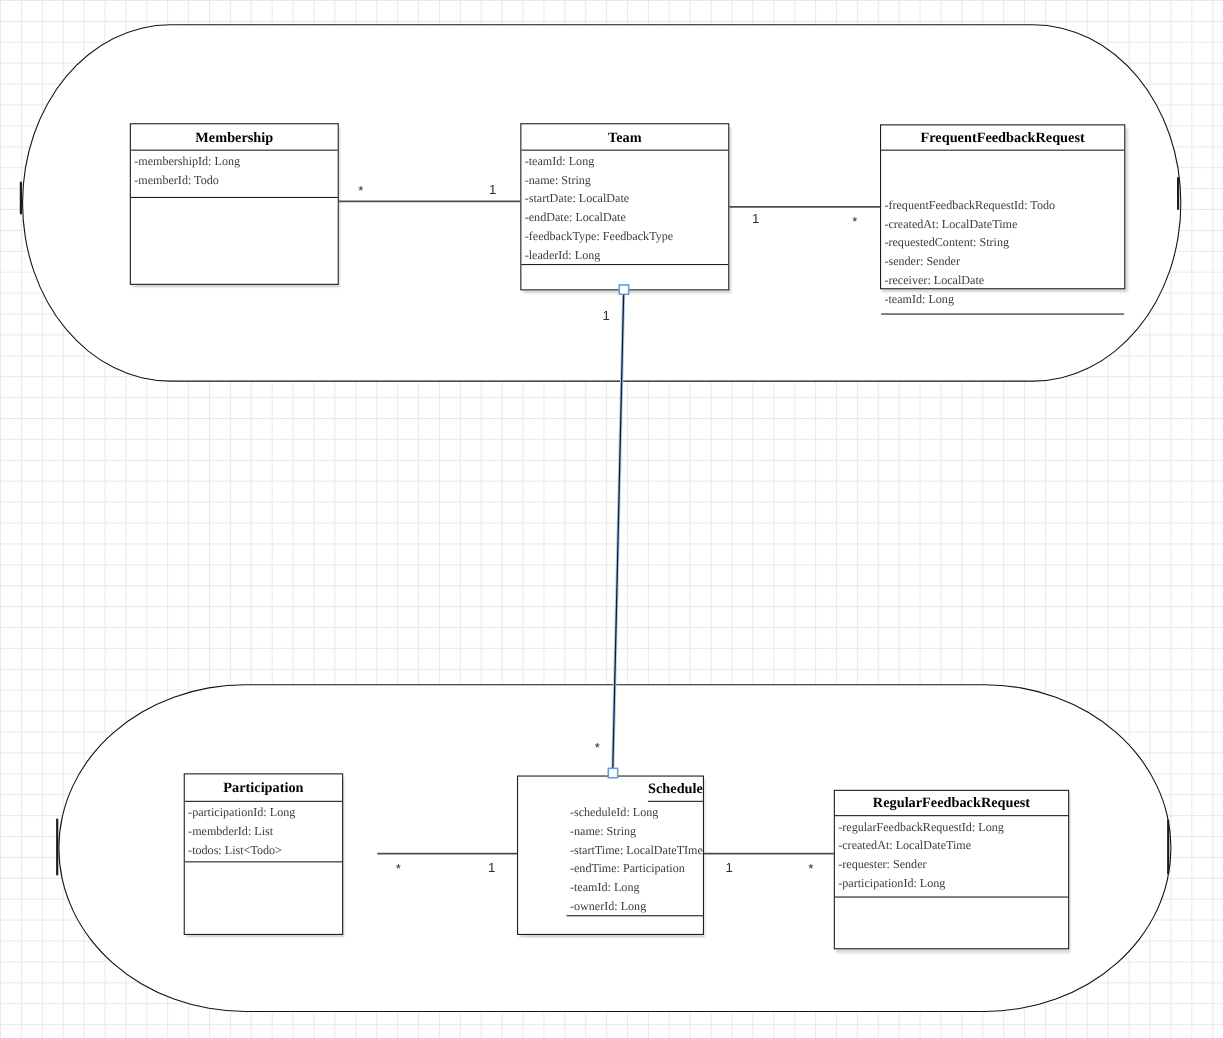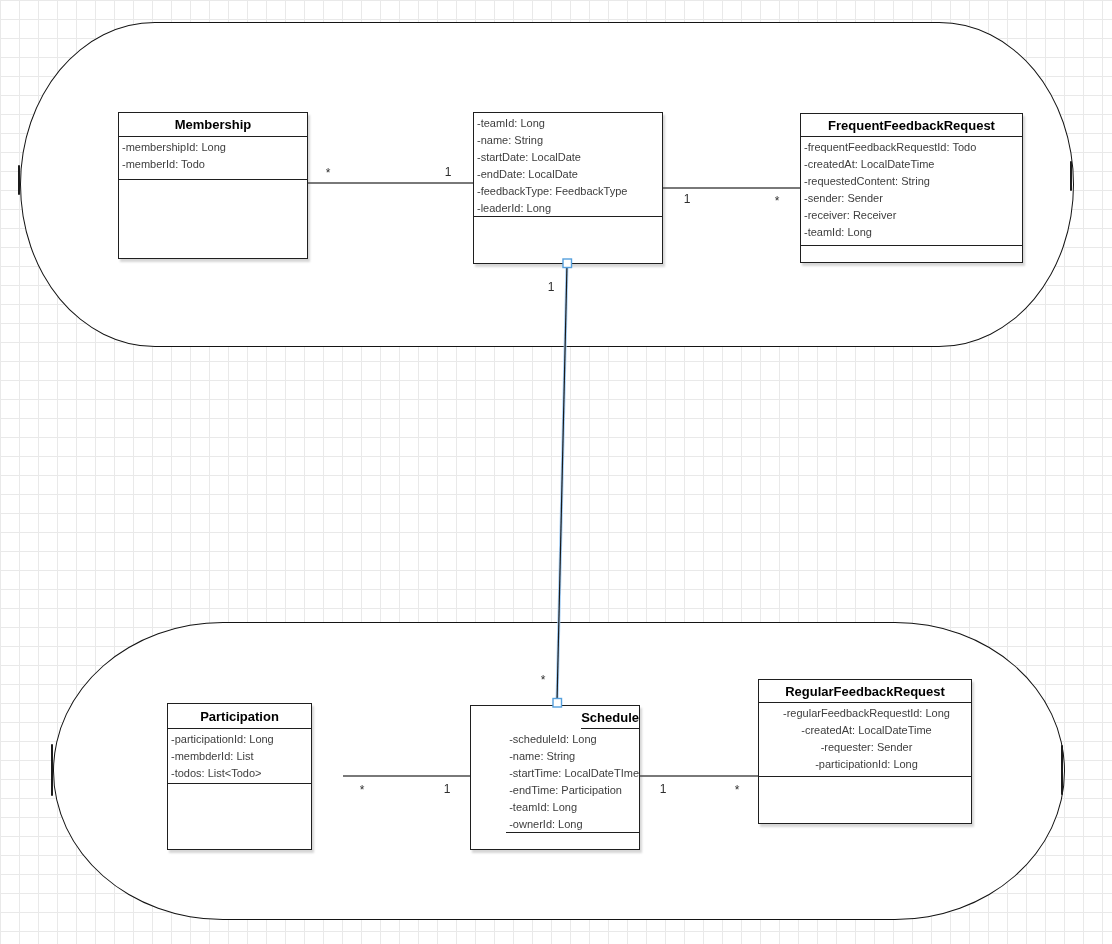--- a/index.html
+++ b/index.html
@@ -32,20 +32,21 @@
   }
   
   .uml-class {
     position: absolute;
     background: #ffffff;
     border: 1px solid #1f1f1f;
     box-shadow: 2px 3px 2px rgba(0,0,0,0.16);
     display: flex;
     flex-direction: column;
     box-sizing: border-box;
+    font-family: Liberation Serif, serif;
   }
   .uml-title {
     border-bottom: 1px solid #1f1f1f;
     font-weight: bold;
     font-size: 13px;
     color: #000000;
     text-align: center;
     display: flex;
     align-items: center;
     justify-content: center;
@@ -95,39 +96,40 @@
   <div class="uml-class" data-interactable="true" style="left:118px; top:112px; width:190px; height:147px;">
     <div class="uml-title" data-interactable="false" style="height:23px;">Membership</div>
     <div class="uml-attrs" data-interactable="false" style="height:40px;">
       <div data-interactable="false">-membershipId: Long</div>
       <div data-interactable="false">-memberId: Todo</div>
     </div>
     <div class="uml-empty" data-interactable="false"></div>
   </div>
 
   <div class="uml-class" data-interactable="true" style="left:473px; top:112px; width:190px; height:152px;">
+    <div class="uml-title" data-interactable="false" style="height:23px;">Team</div>
     <div class="uml-attrs" data-interactable="false" style="height:101px;">
       <div data-interactable="false">-teamId: Long</div>
       <div data-interactable="false">-name: String</div>
       <div data-interactable="false">-startDate: LocalDate</div>
       <div data-interactable="false">-endDate: LocalDate</div>
       <div data-interactable="false">-feedbackType: FeedbackType</div>
       <div data-interactable="false">-leaderId: Long</div>
     </div>
     <div class="uml-empty" data-interactable="false"></div>
   </div>
 
-  <div class="uml-class" data-interactable="true" style="left:800px; top:113px; width:223px; height:150px;">
+  <div class="uml-class" data-interactable="true" style="left:800px; top:113px; width:223px; height:150px;gap:40px;">
     <div class="uml-title" data-interactable="false" style="height:22px;">FrequentFeedbackRequest</div>
     <div class="uml-attrs" data-interactable="false" style="height:106px;">
       <div data-interactable="false">-frequentFeedbackRequestId: Todo</div>
       <div data-interactable="false">-createdAt: LocalDateTime</div>
       <div data-interactable="false">-requestedContent: String</div>
       <div data-interactable="false">-sender: Sender</div>
-      <div data-interactable="false">-receiver: Receiver</div>
+      <div data-interactable="false">-receiver: LocalDate</div>
       <div data-interactable="false">-teamId: Long</div>
     </div>
     <div class="uml-empty" data-interactable="false"></div>
   </div>
 
   <div class="uml-class" data-interactable="true" style="left:167px; top:703px; width:145px; height:147px;">
     <div class="uml-title" data-interactable="false" style="height:24px;">Participation</div>
     <div class="uml-attrs" data-interactable="false" style="height:52px;">
       <div data-interactable="false">-participationId: Long</div>
       <div data-interactable="false">-membderId: List</div>
@@ -142,23 +144,23 @@
       <div data-interactable="false">-scheduleId: Long</div>
       <div data-interactable="false">-name: String</div>
       <div data-interactable="false">-startTime: LocalDateTIme</div>
       <div data-interactable="false">-endTime: Participation</div>
       <div data-interactable="false">-teamId: Long</div>
       <div data-interactable="false">-ownerId: Long</div>
     </div>
     <div class="uml-empty" data-interactable="false"></div>
   </div>
 
-  <div class="uml-class" data-interactable="true" style="left:758px; top:679px; width:214px; height:145px;">
+  <div class="uml-class" data-interactable="true" style="left:758px; top:718px; width:214px; height:145px;">
     <div class="uml-title" data-interactable="false" style="height:22px;">RegularFeedbackRequest</div>
-    <div class="uml-attrs" data-interactable="false" style="height:71px;text-align:center;">
+    <div class="uml-attrs" data-interactable="false" style="height:71px;">
       <div data-interactable="false">-regularFeedbackRequestId: Long</div>
       <div data-interactable="false">-createdAt: LocalDateTime</div>
       <div data-interactable="false">-requester: Sender</div>
       <div data-interactable="false">-participationId: Long</div>
     </div>
     <div class="uml-empty" data-interactable="false"></div>
   </div>
 
   <svg id="edges" width="1112" height="944" data-interactable="false">
     <g data-interactable="true">

